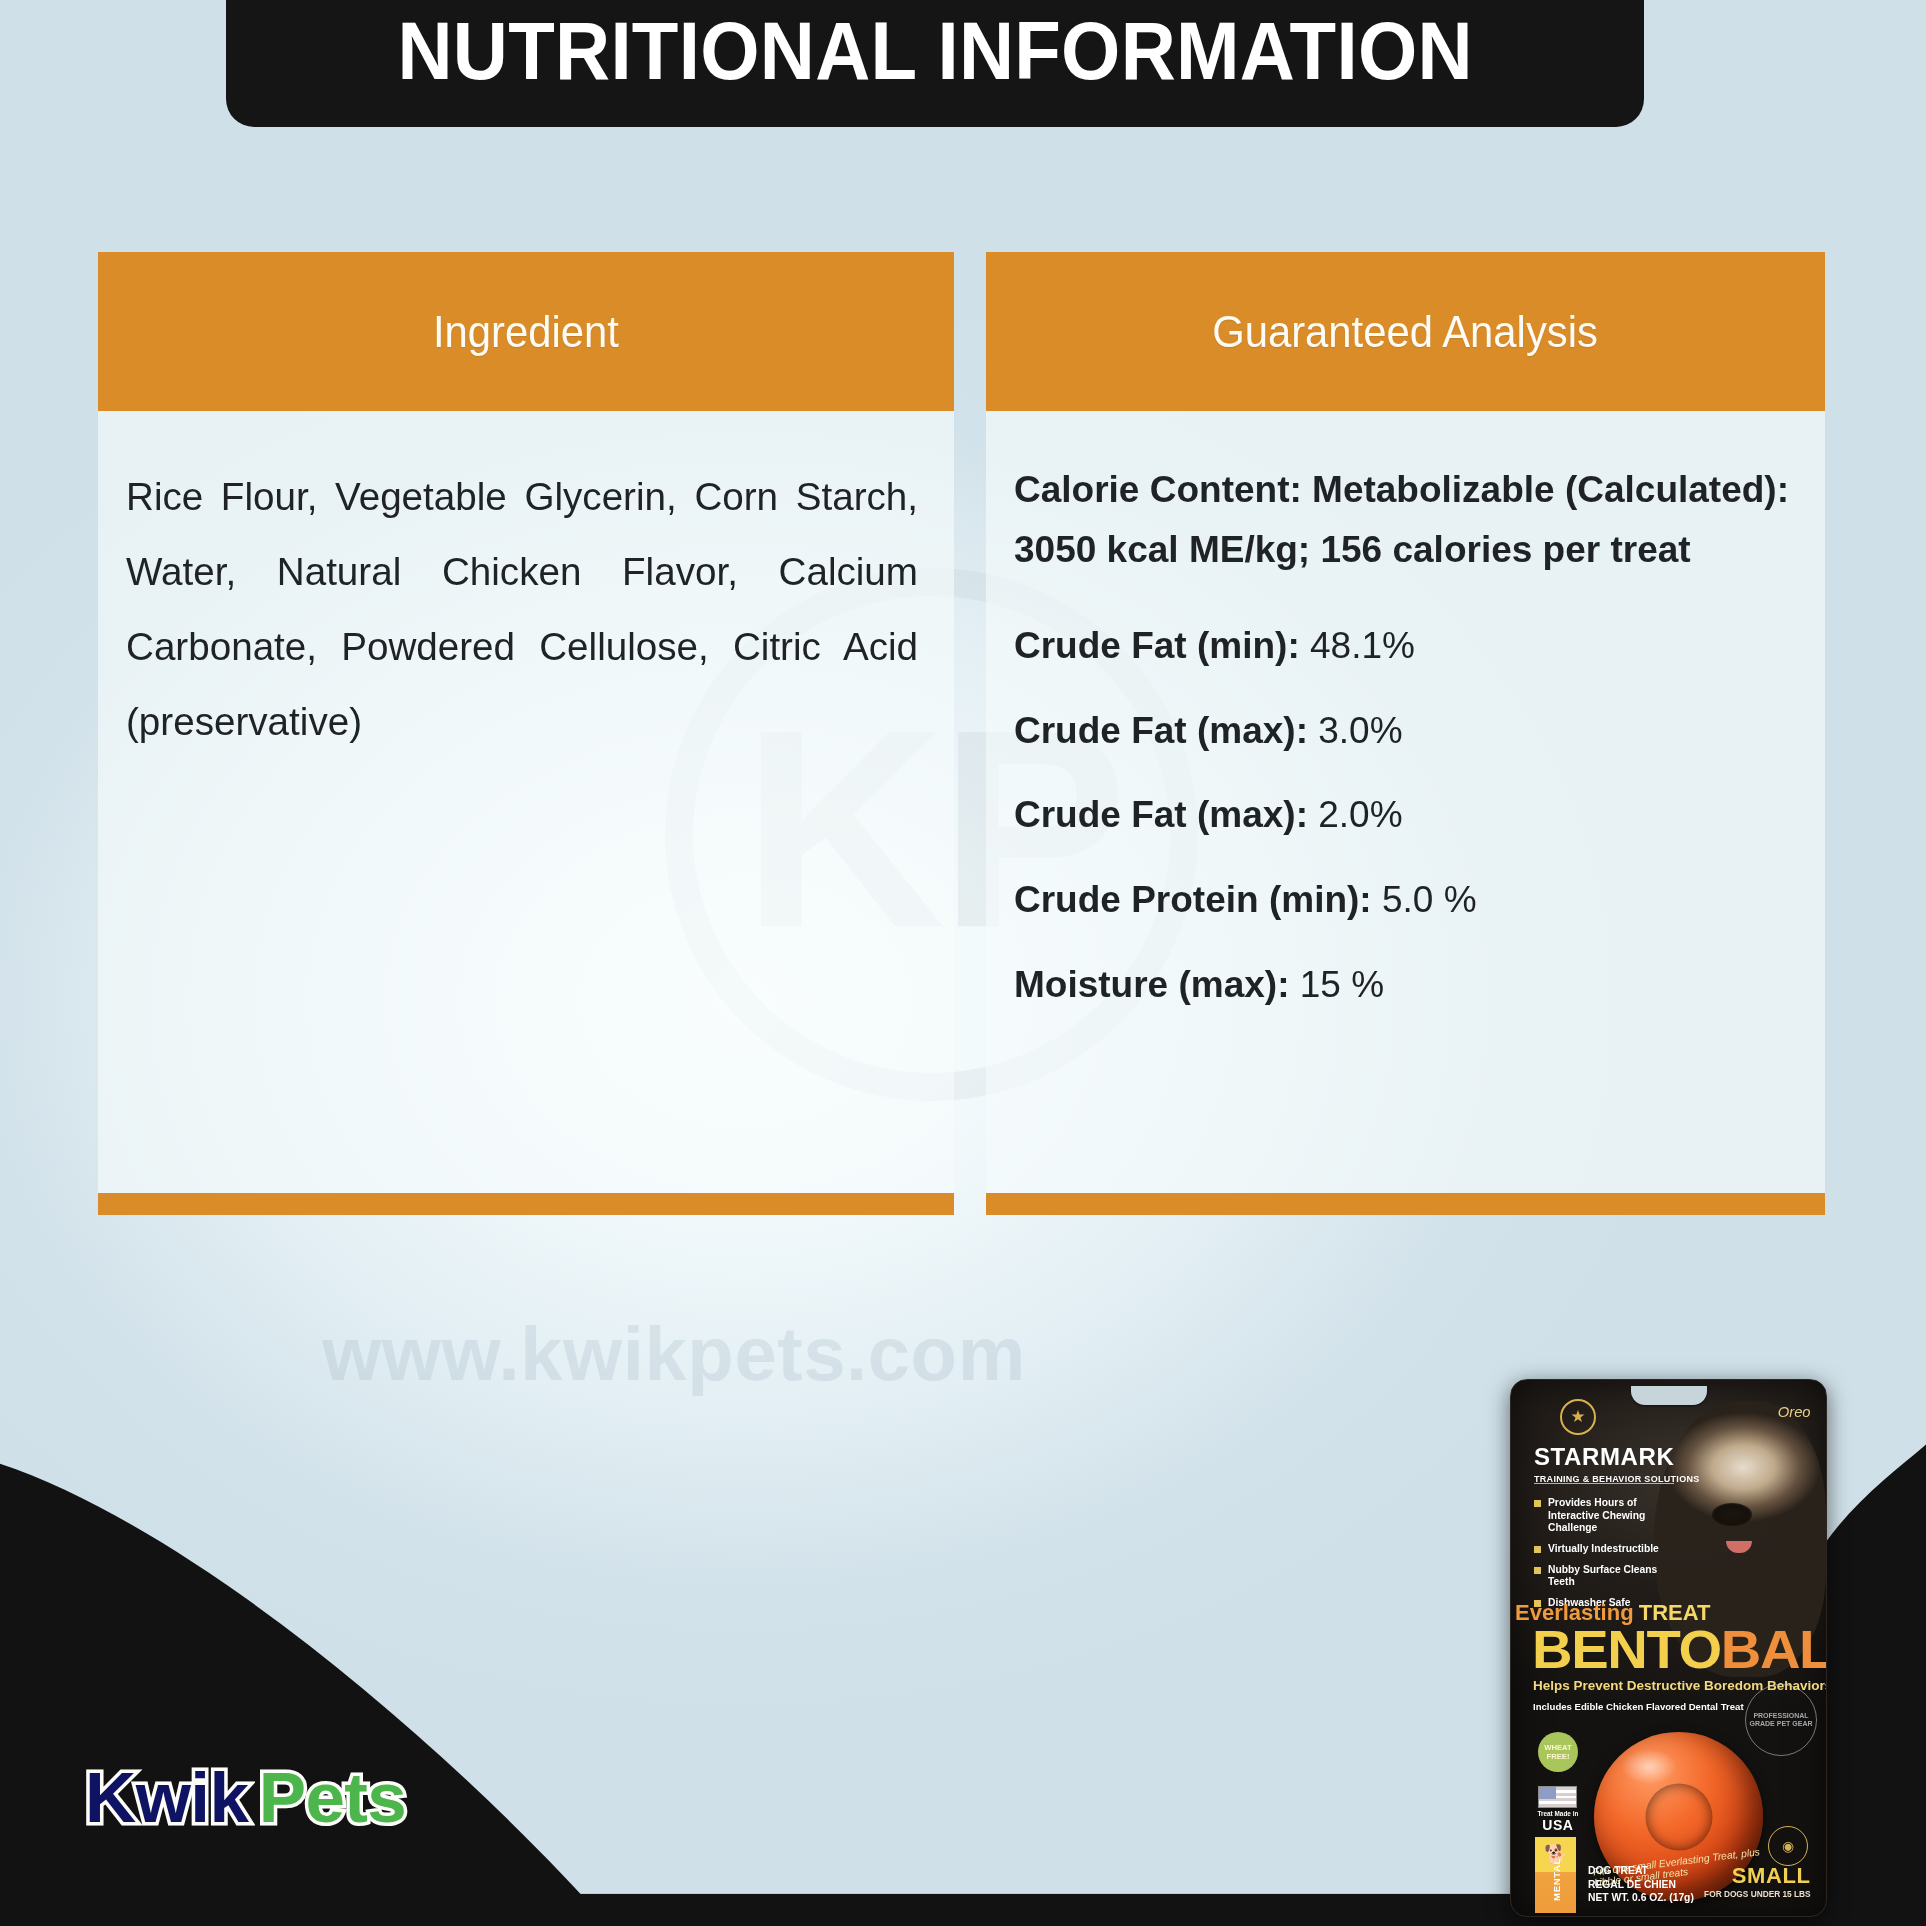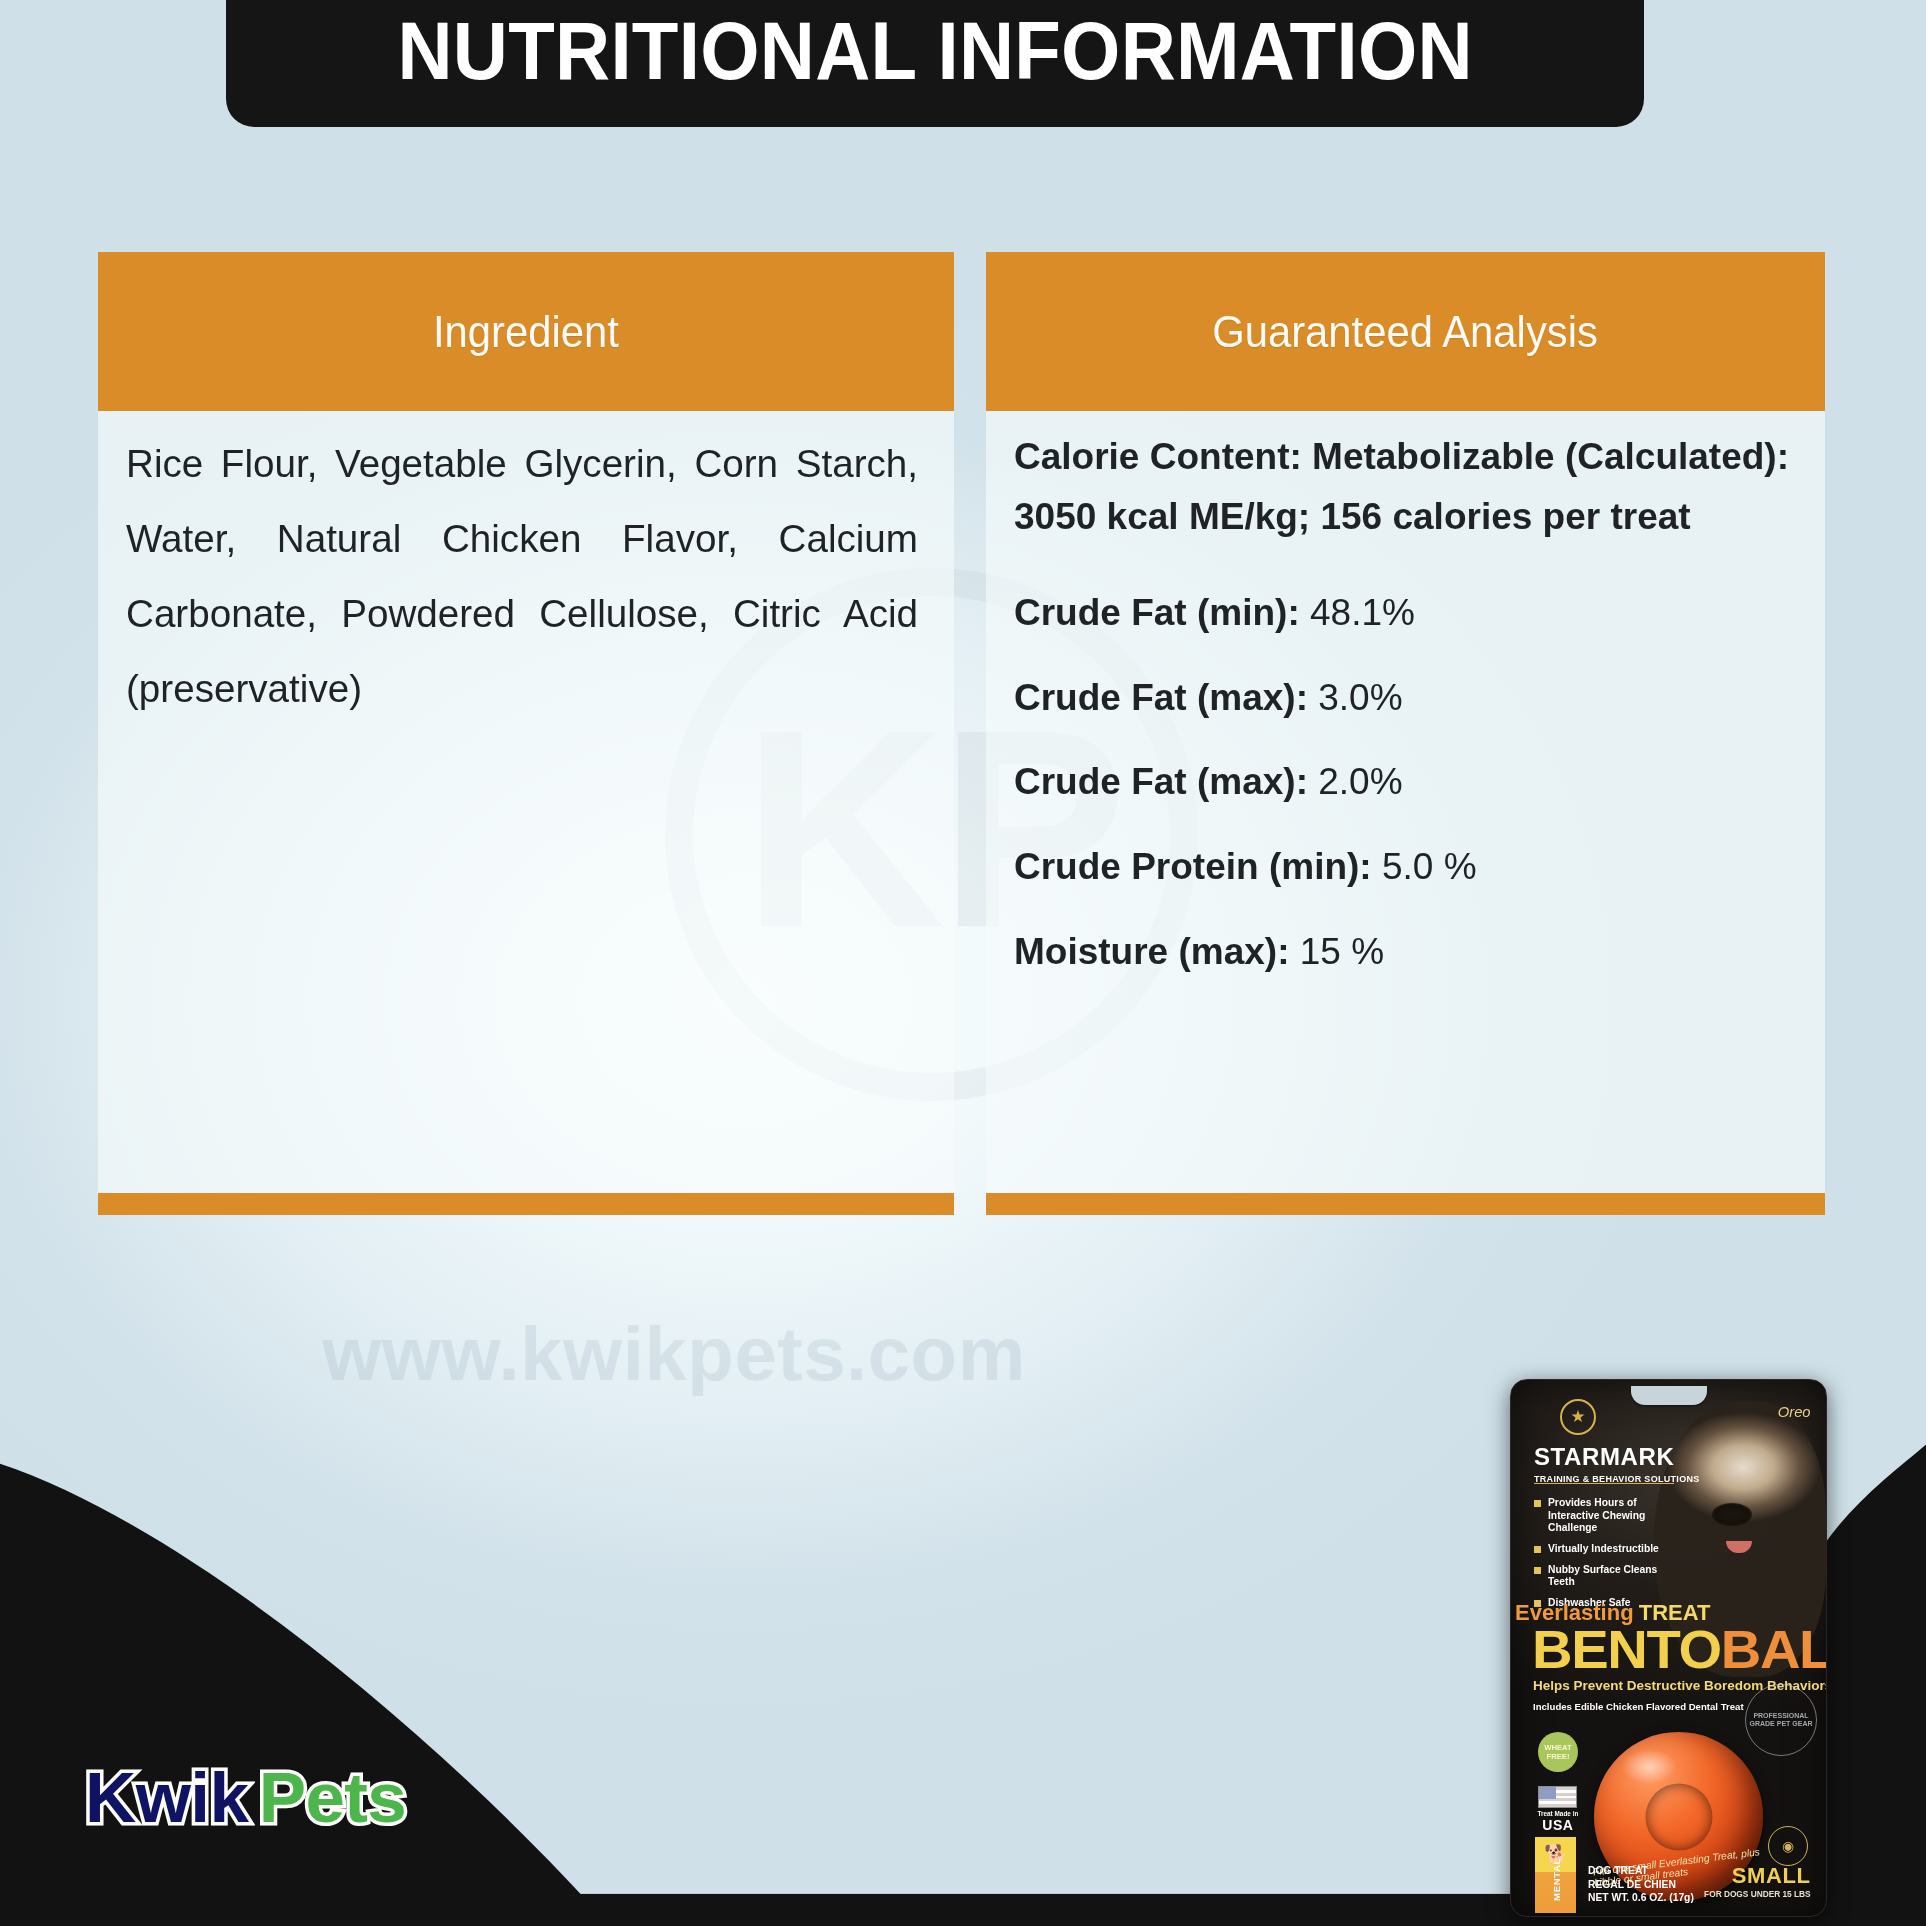--- a/index.html
+++ b/index.html
@@ -107,21 +107,21 @@
   .col-head-text{
     color:#fdfbf6;
     font-size:44px;
     font-weight:normal;
     transform:scaleX(0.95);
     text-shadow:0 1.3px 1.3px rgba(0,0,0,0.10);
   }
   .col-body{
     flex:1 1 auto;
     background:rgba(247,251,252,0.62);
-    padding:16px 28px 13px 28px;
+    padding:49px 28px 13px 28px;
     position:relative;
   }
   .col-foot{
     height:22px;
     background:#d98c28;
     flex:0 0 auto;
   }
 
   
   #ingredient-text{

